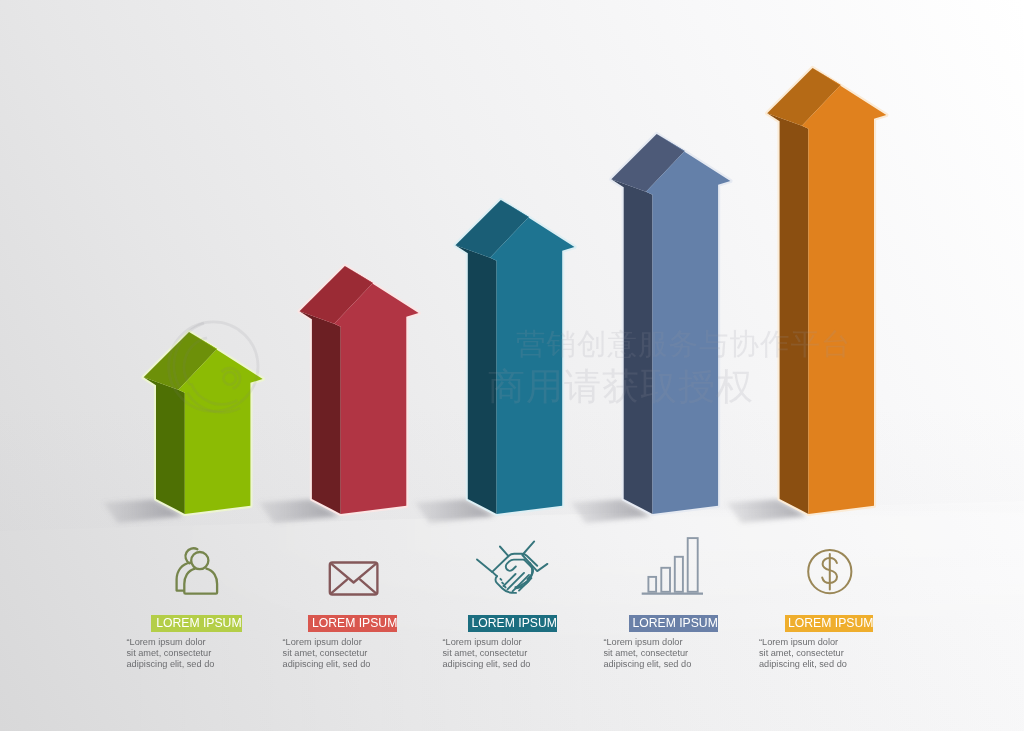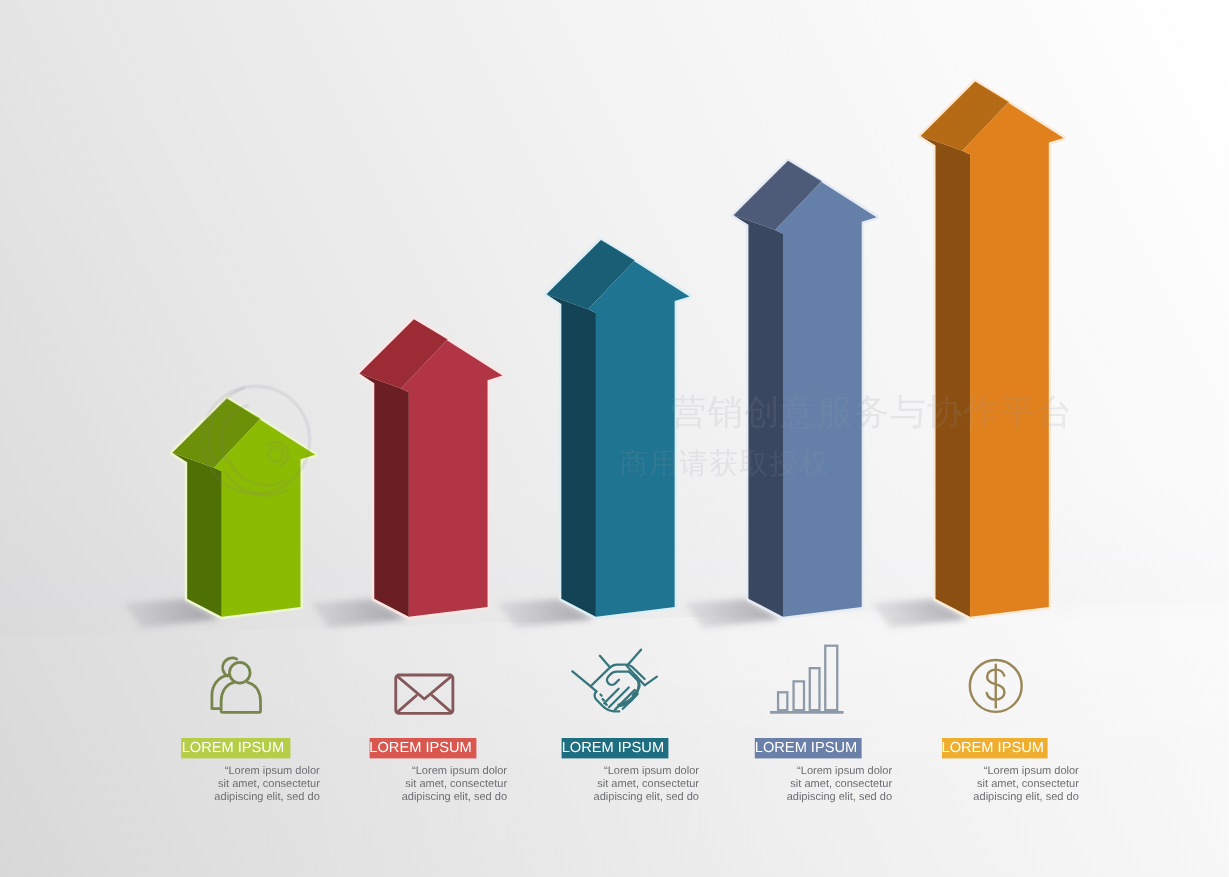--- a/index.html
+++ b/index.html
@@ -6,24 +6,24 @@
   body{width:1024px;height:731px;overflow:hidden;
        font-family:"Liberation Sans",sans-serif;}
   #stage{position:relative;width:1024px;height:731px;overflow:hidden;
          background:
            linear-gradient(64deg, #d8d8d9 0%, #e6e6e7 28%, #f0f0f1 52%,
                            #f8f8f9 76%, #ffffff 100%);
   }
   svg.lay{position:absolute;left:0;top:0;width:1024px;height:731px;overflow:visible;}
   .wm{position:absolute;color:rgba(150,152,160,0.16);font-weight:400;letter-spacing:1px;
       white-space:nowrap;font-family:"Liberation Sans",sans-serif;}
-  .lbl{position:absolute;height:17px;line-height:17px;text-align:left;
+  .lbl{position:absolute;height:17px;line-height:17px;text-align:right;
        color:#fff;font-size:12.2px;letter-spacing:0px;font-weight:400;
        font-family:"Liberation Sans",sans-serif;}
-  .desc{position:absolute;width:140px;text-align:right;color:#6d6e71;
+  .desc{position:absolute;width:140px;text-align:left;color:#6d6e71;
         font-size:9.2px;line-height:11.2px;font-family:"Liberation Sans",sans-serif;}
 </style>
 </head>
 <body>
 
 <div id="stage">
   <svg class="lay" id="floorsvg" viewBox="0 0 1024 731">
       <defs>
         <linearGradient id="floorg" gradientUnits="userSpaceOnUse" x1="0" y1="505" x2="0" y2="640">
           <stop offset="0" stop-color="#ffffff" stop-opacity="0.0"></stop>
@@ -88,22 +88,22 @@
         <polygon points="465.3,499.4 494.6,515.9 429.6,522.9 414.8,502.4" fill="url(#shg2)"></polygon>
       </g>
       <g filter="url(#shblur)">
         <polygon points="621.2,499.4 650.5,515.9 585.5,522.9 570.7,502.4" fill="url(#shg3)"></polygon>
       </g>
       <g filter="url(#shblur)">
         <polygon points="777.1,499.4 806.4,515.9 741.4,522.9 726.6,502.4" fill="url(#shg4)"></polygon>
       </g>
     </svg>
   <div id="wmlayer" style="position: absolute; left: 0px; top: 0px; z-index: 7;">
-      <div class="wm" style="left: 516px; top: 329px; font-size: 29.5px; line-height: 29.5px; margin-left: 43px;">营销创意服务与协作平台</div>
-      <div class="wm" style="left: 516px; top: 372px; font-size: 24px; line-height: 29.5px;">商用请获取授权</div>
+      <div class="wm" style="left: 516px; top: 329px; font-size: 29.5px; line-height: 29.5px;">营销创意服务与协作平台</div>
+      <div class="wm" style="left: 488px; top: 372px; font-size: 37px; line-height: 29.5px;">商用请获取授权</div>
     </div>
   <svg class="lay" id="arrowsvg" viewBox="0 0 1024 731">
       <g>
         <polygon points="189.0,332.0 262.7,379.0 250.4,382.8 250.4,505.8 184.8,513.9 156.0,498.9 156.0,385.3 143.6,377.3" fill="#EDF5D1" stroke="#EDF5D1" stroke-width="4.2" stroke-linejoin="round"></polygon>
         <polygon points="143.6,377.3 156.0,385.3 156.0,498.9 184.8,513.9 184.8,392.8 178.3,389.7" fill="#4E7004"></polygon>
         <polygon points="189.0,332.0 217.0,349.0 178.3,389.7 143.6,377.3" fill="#6D9009"></polygon>
         <polygon points="189.0,332.0 262.7,379.0 250.4,382.8 250.4,505.8 184.8,513.9 184.8,392.8 178.3,389.7 217.0,349.0" fill="#8CBB04"></polygon>
       </g>
       <g>
         <polygon points="344.9,266.0 418.6,313.0 406.3,316.8 406.3,505.8 340.7,513.9 311.9,498.9 311.9,319.3 299.5,311.3" fill="#FBE6E5" stroke="#FBE6E5" stroke-width="4.2" stroke-linejoin="round"></polygon>

